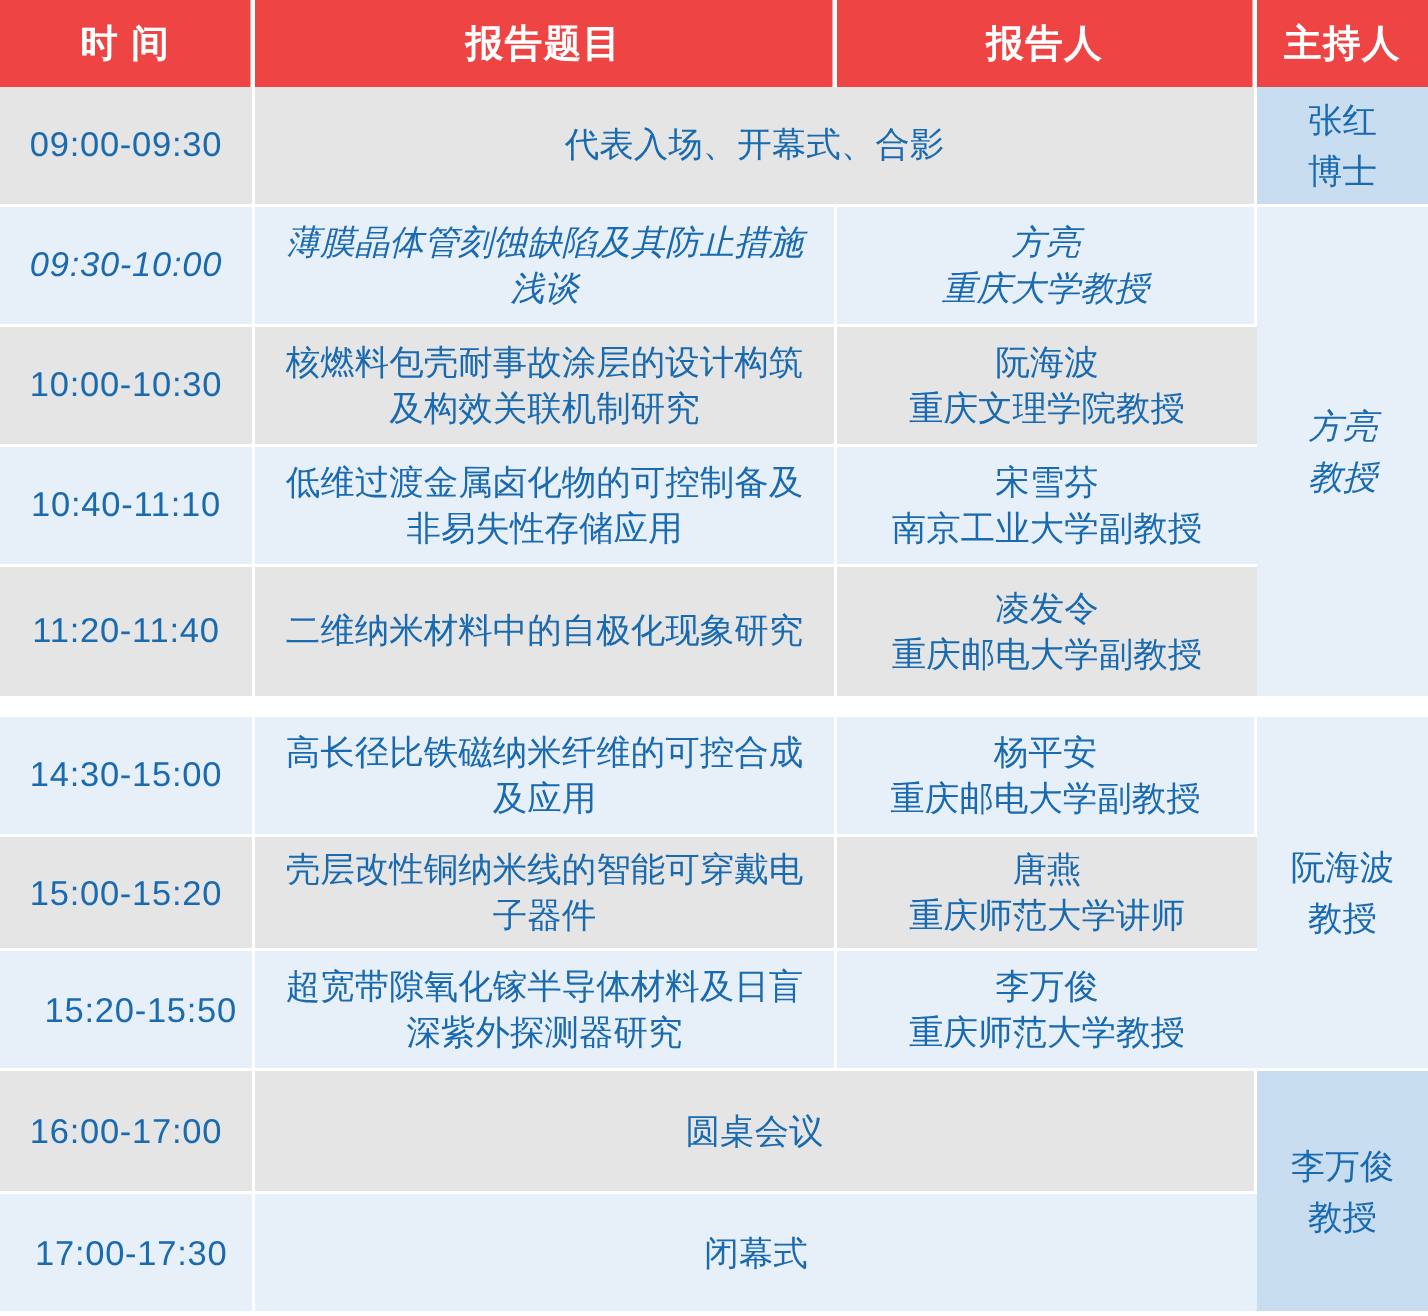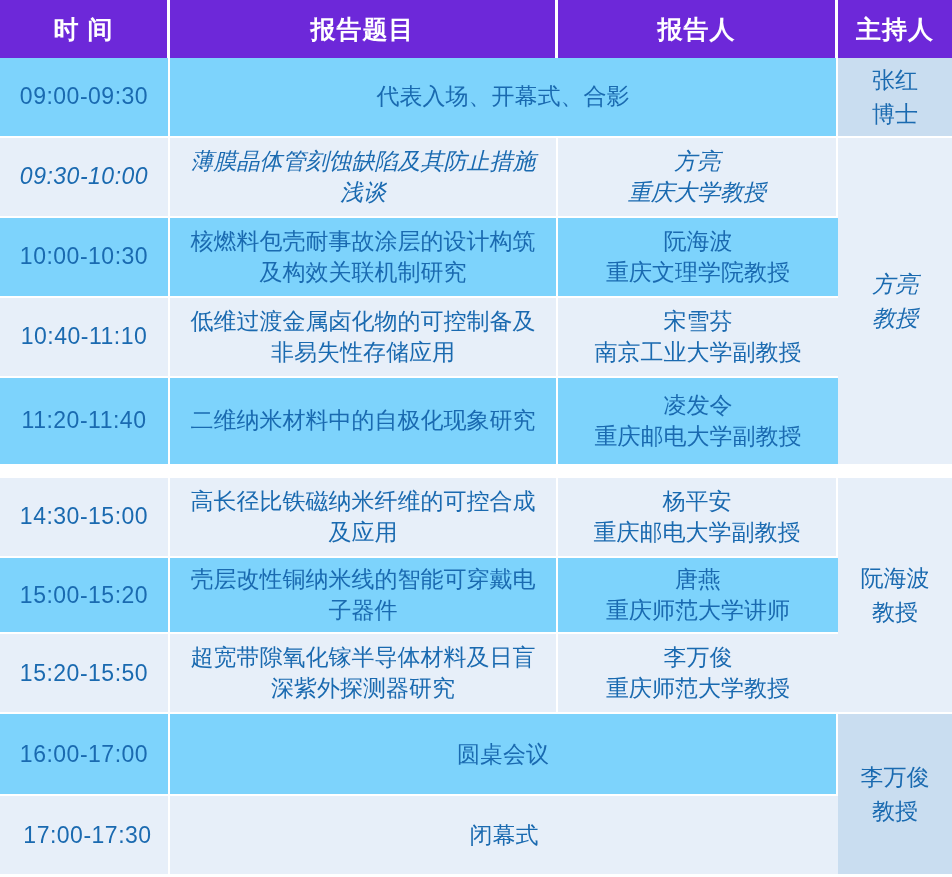--- a/index.html
+++ b/index.html
@@ -31,21 +31,21 @@
   }
 
   
   col.c-time  { width: 170px; }
   col.c-title { width: 388px; }
   col.c-spk   { width: 280px; }
   col.c-host  { width: 114px; }
 
   
   thead th {
-    background: #6d28d9;
+    background: #ef4444;
     color: #ffffff;
     font-size: 25px;
     font-weight: bold;
     height: 58px;
     line-height: 58px;
     text-align: center;
     padding: 0;
     border-right: 3px solid #ffffff;
     box-sizing: border-box;
     letter-spacing: 1px;
@@ -60,21 +60,21 @@
     color: #1a6ab0;
     font-size: 23px;
     line-height: 1.35;
     box-sizing: border-box;
     border-right: 2px solid #ffffff;
     border-bottom: 2px solid #ffffff;
   }
   td:last-child { border-right: none; }
 
   
-  tr.shade-dark  > td { background: #7dd3fc; }
+  tr.shade-dark  > td { background: #e5e5e5; }
   tr.shade-light > td { background: #e7eff9; }
 
   
   td.host {
     font-size: 23px;
     line-height: 1.5;
     padding: 0 20px;
   }
   td.host-dark  { background: #c9ddf0 !important; }
   td.host-light { background: #e7eff9 !important; }
@@ -198,21 +198,21 @@
       <tr class="shade-dark" style="height: 76px;">
         <td class="time" style="height: 76px;">15:00-15:20</td>
         <td class="title" style="height: 76px;">壳层改性铜纳米线的智能可穿戴电子器件</td>
         <td class="speaker" style="height: 76px;">
           <span class="nl">唐燕</span>
           <span class="nl">重庆师范大学讲师</span>
         </td>
       </tr>
 
       <tr class="shade-light" style="height: 80px;">
-        <td class="time" style="height: 80px;">15:20-15:50</td>
+        <td class="time" style="height: 80px; text-align: right;">15:20-15:50</td>
         <td class="title" style="height: 80px;">超宽带隙氧化镓半导体材料及日盲深紫外探测器研究</td>
         <td class="speaker" style="height: 80px;">
           <span class="nl">李万俊</span>
           <span class="nl">重庆师范大学教授</span>
         </td>
       </tr>
 
       <tr class="shade-dark" style="height: 82px;">
         <td class="time" style="height: 82px;">16:00-17:00</td>
         <td class="wide" colspan="2" style="height: 82px;">圆桌会议</td>

